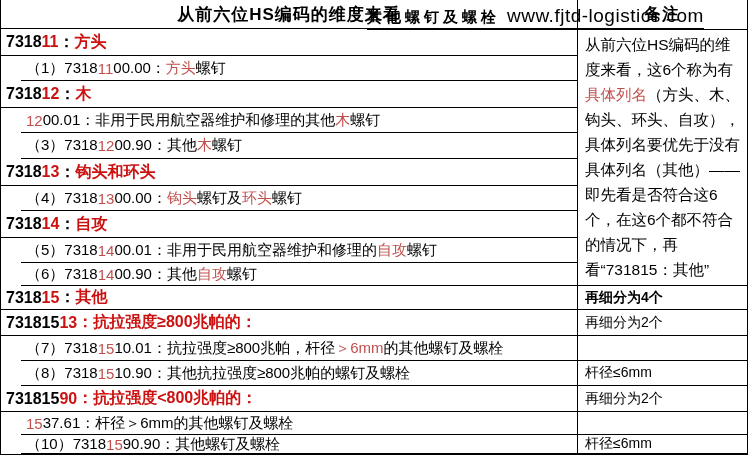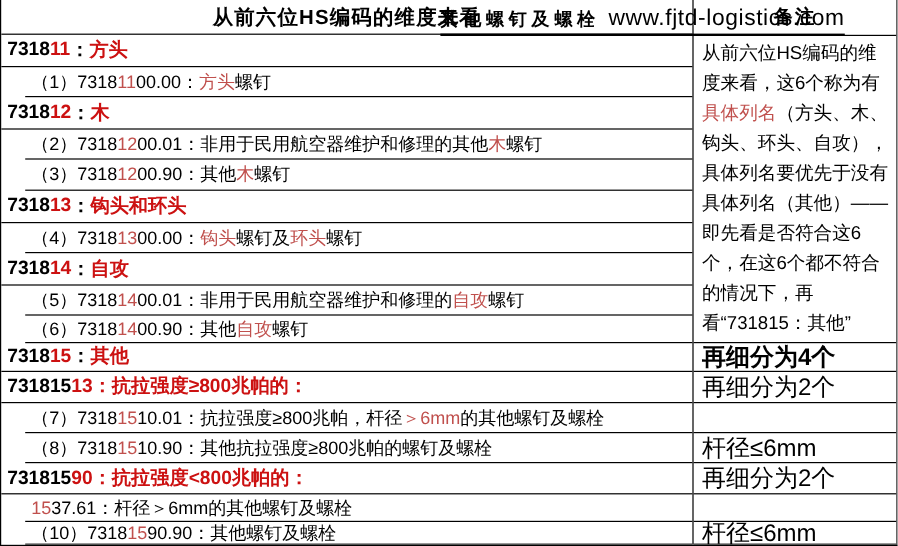--- a/index.html
+++ b/index.html
@@ -31,21 +31,21 @@
   .row.heading .red { color:var(--hred,#cc1111); }
   .row.item .red { color:var(--bred,#c0504d); }
 
   .remark-note {
     box-sizing:border-box; border-bottom:1px solid #000;
     padding:2px 3px 0 7px; font-size:15.5px; line-height:25px;
   }
   .remark-note .red { color:var(--bred,#c0504d); }
   .remark-cell {
     box-sizing:border-box; border-bottom:1px solid #000;
-    display:flex; align-items:center; padding-left:7px; font-size:20px;
+    display:flex; align-items:center; padding-left:7px; font-size:14px;
   }
   .remark-cell.bold { font-weight:bold; }
 
   .watermark {
     position:absolute; left:366px; top:5px; z-index:5;
     display:flex; align-items:baseline; gap:7px; white-space:nowrap;
     border-bottom:2px solid #000; padding-bottom:1px;
   }
   .watermark .cn {
     font-family:"DejaVu Serif","Liberation Serif",serif;
@@ -76,21 +76,20 @@
             <span class="red">方头</span>
             <span>螺钉</span>
           </div>
           <div class="row heading" style="height: 27px;">
             <span>7318</span>
             <span class="red">12</span>
             <span>：</span>
             <span class="red">木</span>
           </div>
           <div class="row item" style="height: 25px;">
-            <span>（2）7318</span>
             <span class="red">12</span>
             <span>00.01：非用于民用航空器维护和修理的其他</span>
             <span class="red">木</span>
             <span>螺钉</span>
           </div>
           <div class="row item" style="height: 26px;">
             <span>（3）7318</span>
             <span class="red">12</span>
             <span>00.90：其他</span>
             <span class="red">木</span>

